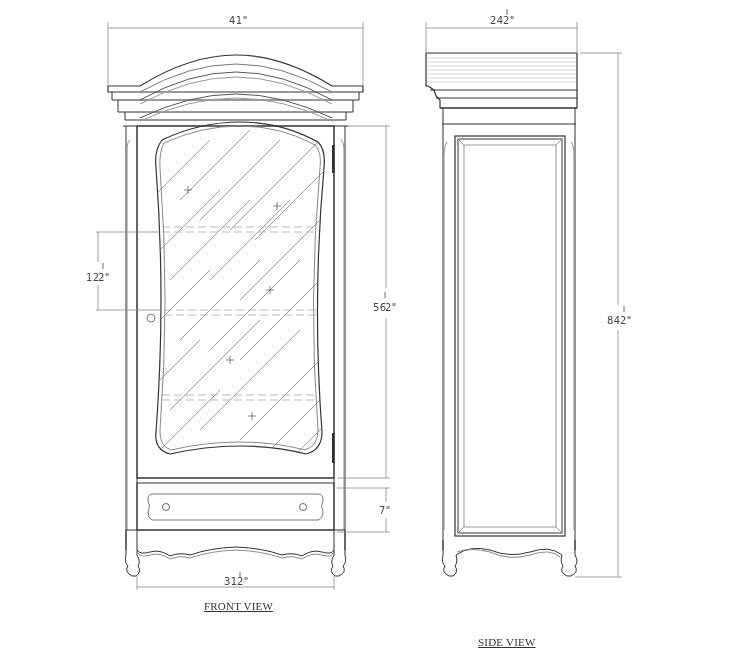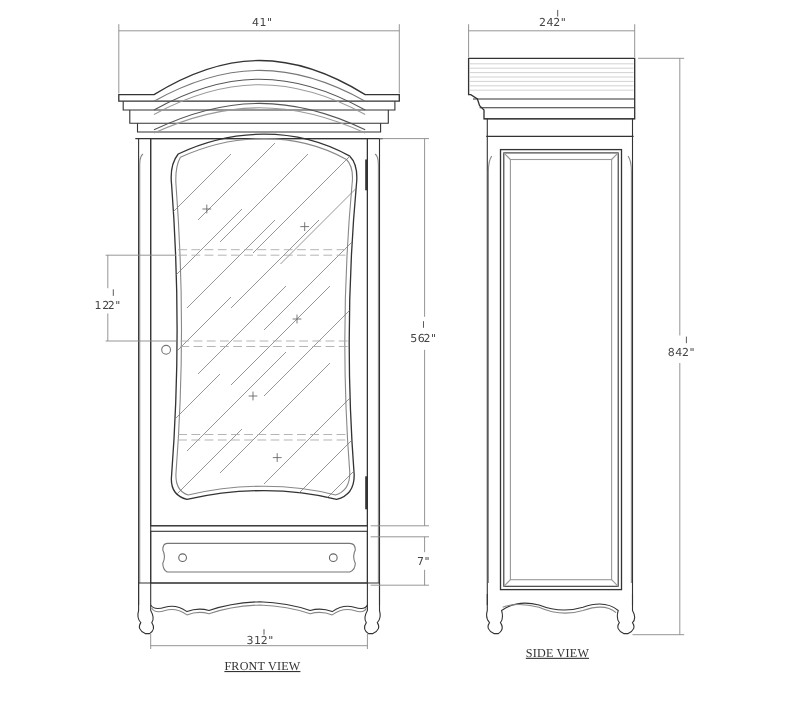--- a/index.html
+++ b/index.html
@@ -223,13 +223,13 @@
   </g>
 
   <g>
     <line x1="624" y1="306" x2="624" y2="312" stroke="#444" stroke-width="0.8"></line>
     <text class="dim" x="607" y="324">84</text>
     <text class="dim" x="620" y="324">2"</text>
   </g>
 </svg>
 
 <div class="caption" style="left:204px; top:600px;">FRONT VIEW</div>
-<div class="caption" style="left:478px; top:588px;">SIDE VIEW</div>
+<div class="caption" style="left:478px; top:636px;">SIDE VIEW</div>
 
 </body></html>

